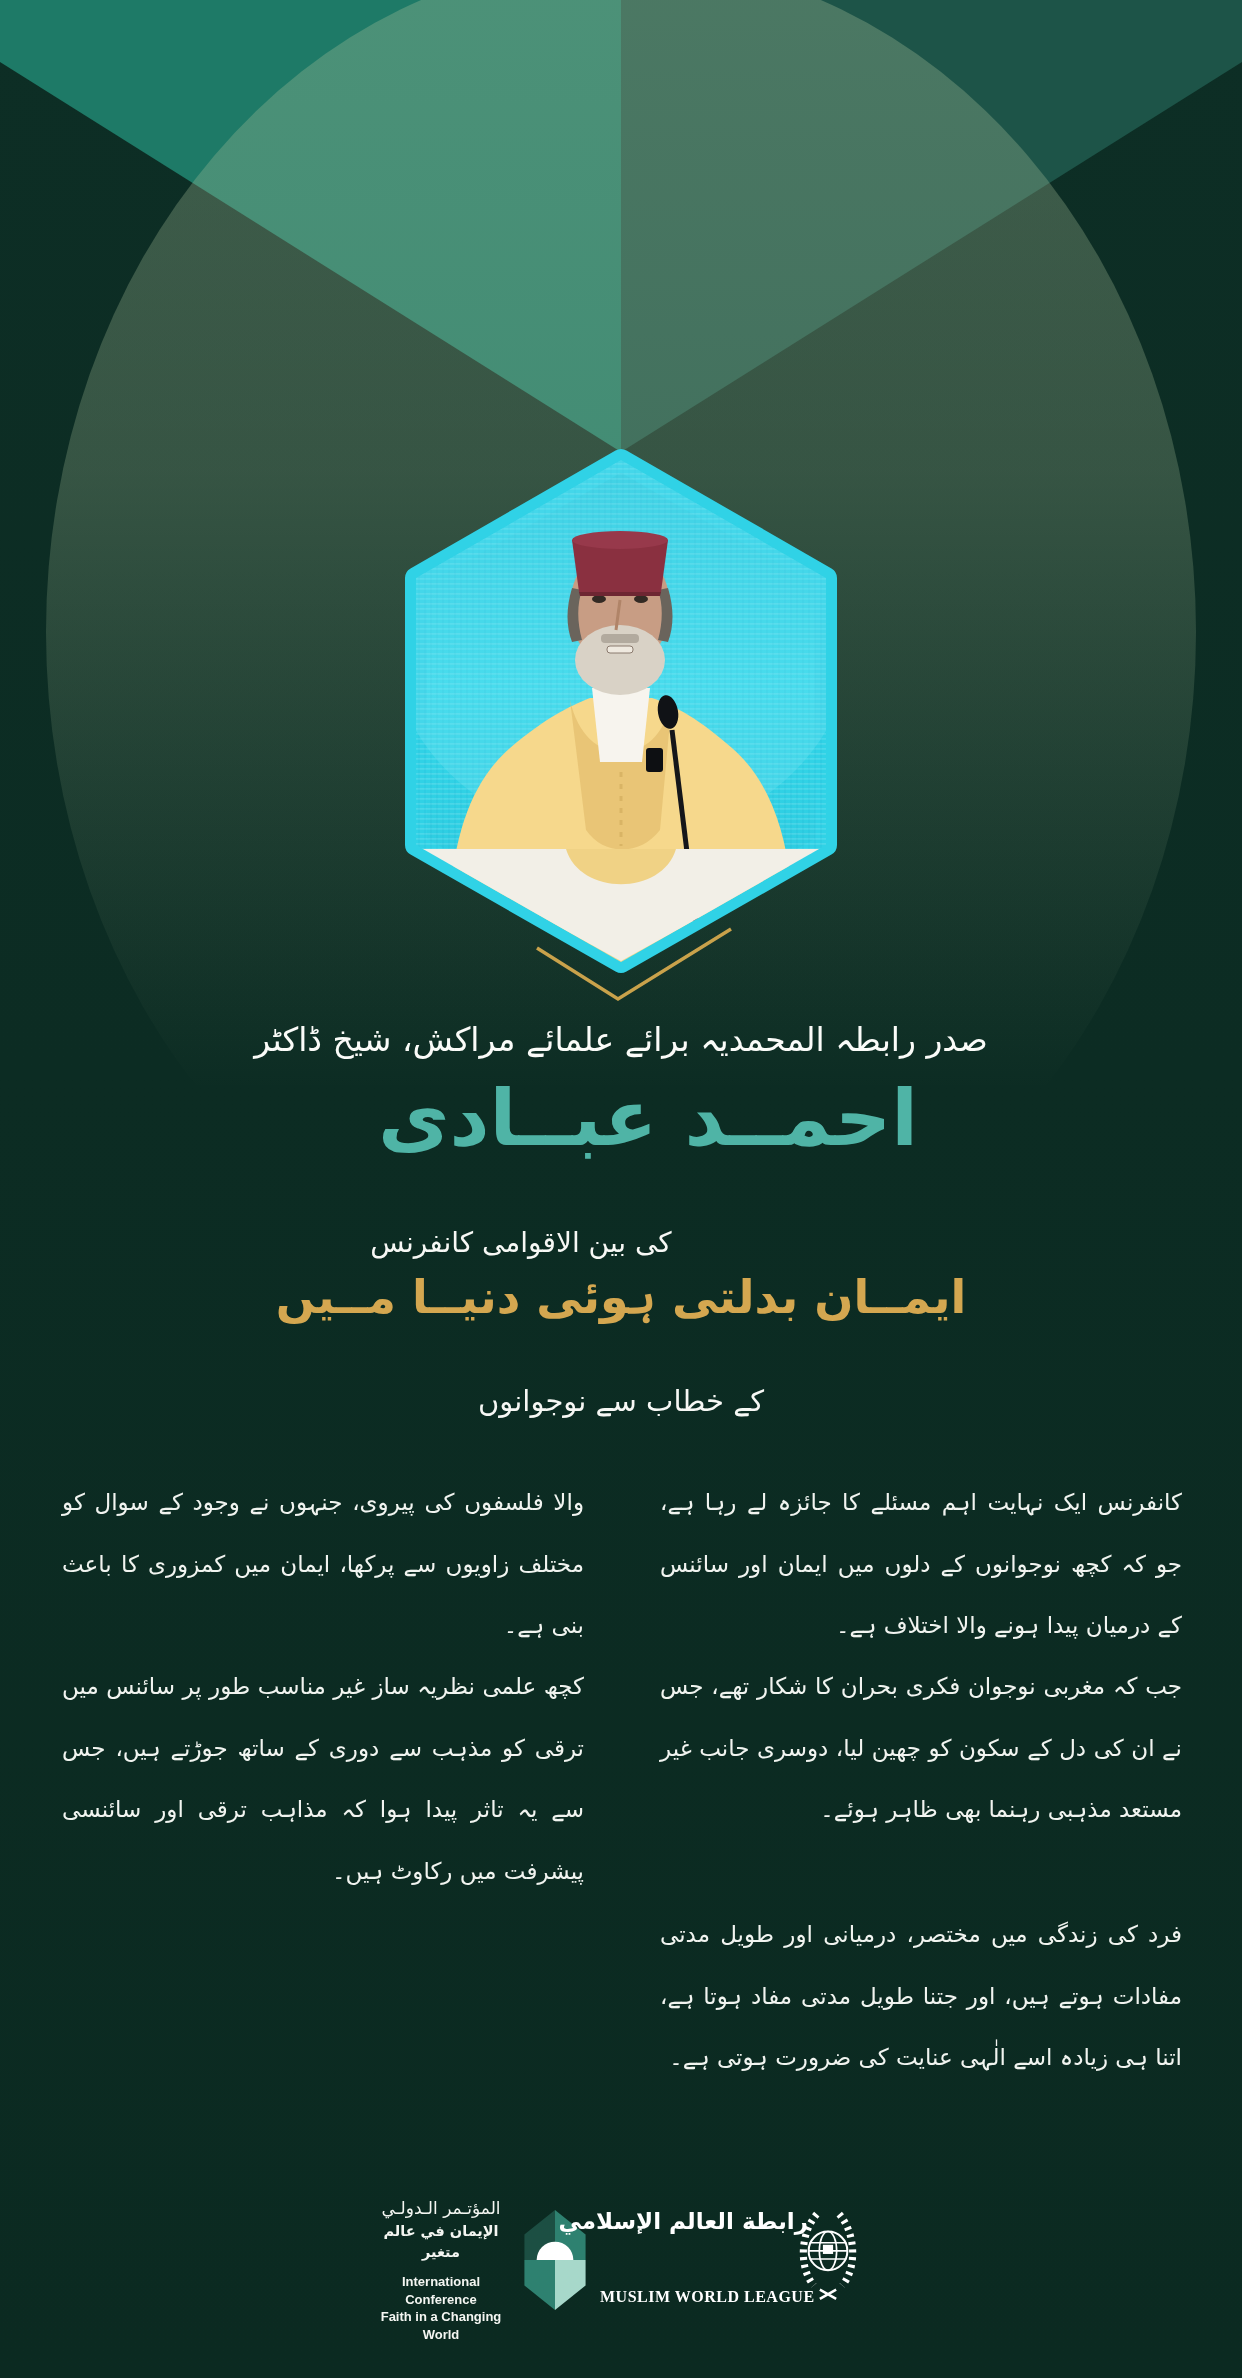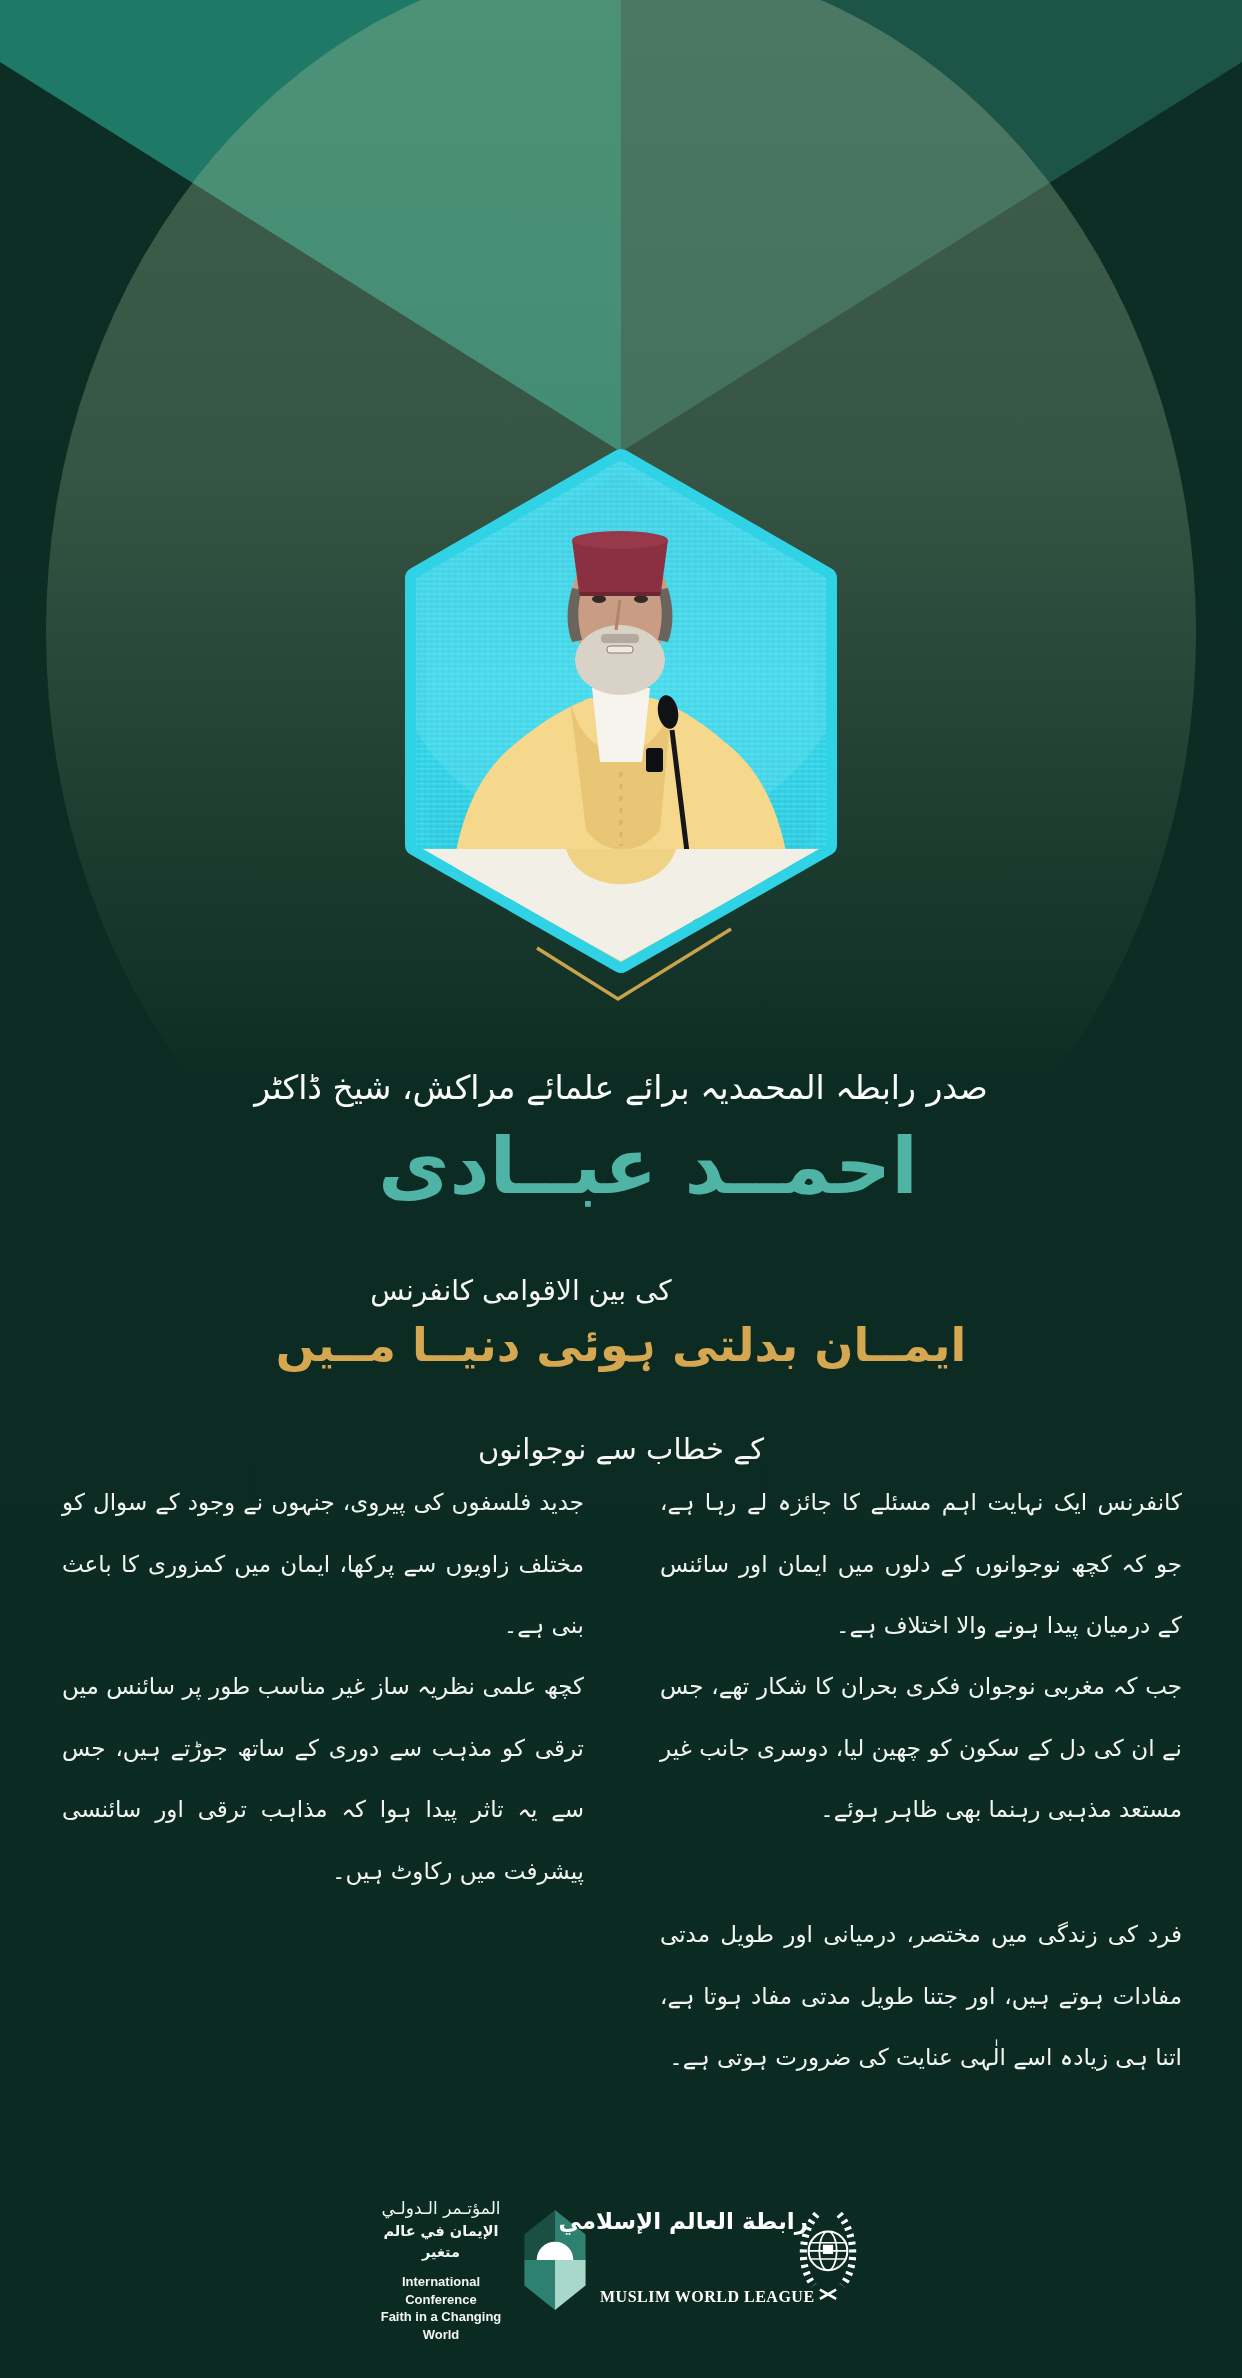--- a/index.html
+++ b/index.html
@@ -14,21 +14,21 @@
     background:#1e7a67;clip-path:polygon(0 0,621px 0,621px 452px,0 62px);}
   .tri-right{position:absolute;left:0;top:0;width:1242px;height:460px;
     background:#1d5448;clip-path:polygon(621px 0,1242px 0,1242px 62px,621px 452px);}
   .dome{position:absolute;left:46px;top:-42px;width:1150px;height:1348px;border-radius:50%;
     background:linear-gradient(180deg,rgba(167,191,153,.34) 0%,rgba(167,191,153,.27) 38%,
       rgba(167,191,153,.10) 66%,rgba(167,191,153,0) 84%);}
   
   .hero-svg{position:absolute;left:386px;top:428px;width:470px;height:610px;}
   .chevron-svg{position:absolute;left:515px;top:912px;width:240px;height:105px;}
   
-  .u{direction:rtl;unicode-bidi:isolate;margin-top:48px;}
+  .u{direction:rtl;unicode-bidi:isolate;}
   .speaker-title{position:absolute;left:0;top:1018px;width:1242px;text-align:center;
     font-size:33px;line-height:1.35;color:#fbfcf9;letter-spacing:-.3px;}
   .speaker-name{position:absolute;left:0;top:1066px;width:1242px;text-align:center;
     font-size:78px;font-weight:bold;color:#4fb4a6;line-height:1.35;padding-left:27px;}
   .conf-intro{position:absolute;left:0;top:1226px;width:1042px;text-align:center;
     font-size:28px;color:#f7f8f5;}
   .conf-title{position:absolute;left:0;top:1266px;width:1242px;text-align:center;
     font-size:46px;font-weight:bold;color:#d4a750;line-height:1.35;}
   .excerpts{position:absolute;left:0;top:1384px;width:1242px;text-align:center;
     font-size:29px;color:#f7f8f5;}
@@ -126,21 +126,21 @@
   <div class="speaker-title u">صدر رابطہ المحمدیہ برائے علمائے مراکش، شیخ ڈاکٹر</div>
   <div class="speaker-name u">احمــد عبــادی</div>
   <div class="conf-intro u">کی بین الاقوامی کانفرنس</div>
   <div class="conf-title u">ایمــان بدلتی ہوئی دنیــا مــیں</div>
   <div class="excerpts u">کے خطاب سے نوجوانوں</div>
 
   <p class="quote q-r row1">کانفرنس ایک نہایت اہم مسئلے کا جائزہ لے رہا ہے، جو کہ کچھ نوجوانوں کے دلوں میں ایمان اور سائنس کے درمیان پیدا ہونے والا اختلاف ہے۔</p>
   <p class="quote q-r row2">جب کہ مغربی نوجوان فکری بحران کا شکار تھے، جس نے ان کی دل کے سکون کو چھین لیا، دوسری جانب غیر مستعد مذہبی رہنما بھی ظاہر ہوئے۔</p>
   <p class="quote q-r row3">فرد کی زندگی میں مختصر، درمیانی اور طویل مدتی مفادات ہوتے ہیں، اور جتنا طویل مدتی مفاد ہوتا ہے، اتنا ہی زیادہ اسے الٰہی عنایت کی ضرورت ہوتی ہے۔</p>
 
-  <p class="quote q-l row1">جدید فلسفوں کی پیروی، جنہوں نے وجود کے سوال کو مختلف زاویوں سے پرکھا، ایمان میں کمزوری کا باعث بنی ہے۔</p>
+  <p class="quote q-l row1">والا فلسفوں کی پیروی، جنہوں نے وجود کے سوال کو مختلف زاویوں سے پرکھا، ایمان میں کمزوری کا باعث بنی ہے۔</p>
   <p class="quote q-l row2">کچھ علمی نظریہ ساز غیر مناسب طور پر سائنس میں ترقی کو مذہب سے دوری کے ساتھ جوڑتے ہیں، جس سے یہ تاثر پیدا ہوا کہ مذاہب ترقی اور سائنسی پیشرفت میں رکاوٹ ہیں۔</p>
 
   <div class="conf-logo-text">
     <div class="ar1">المؤتـمر الـدولـي</div>
     <div class="ar2">الإيمان في عالم متغير</div>
     <div class="en">
       <div>International Conference</div>
       <div>Faith in a Changing World</div>
     </div>
   </div>

